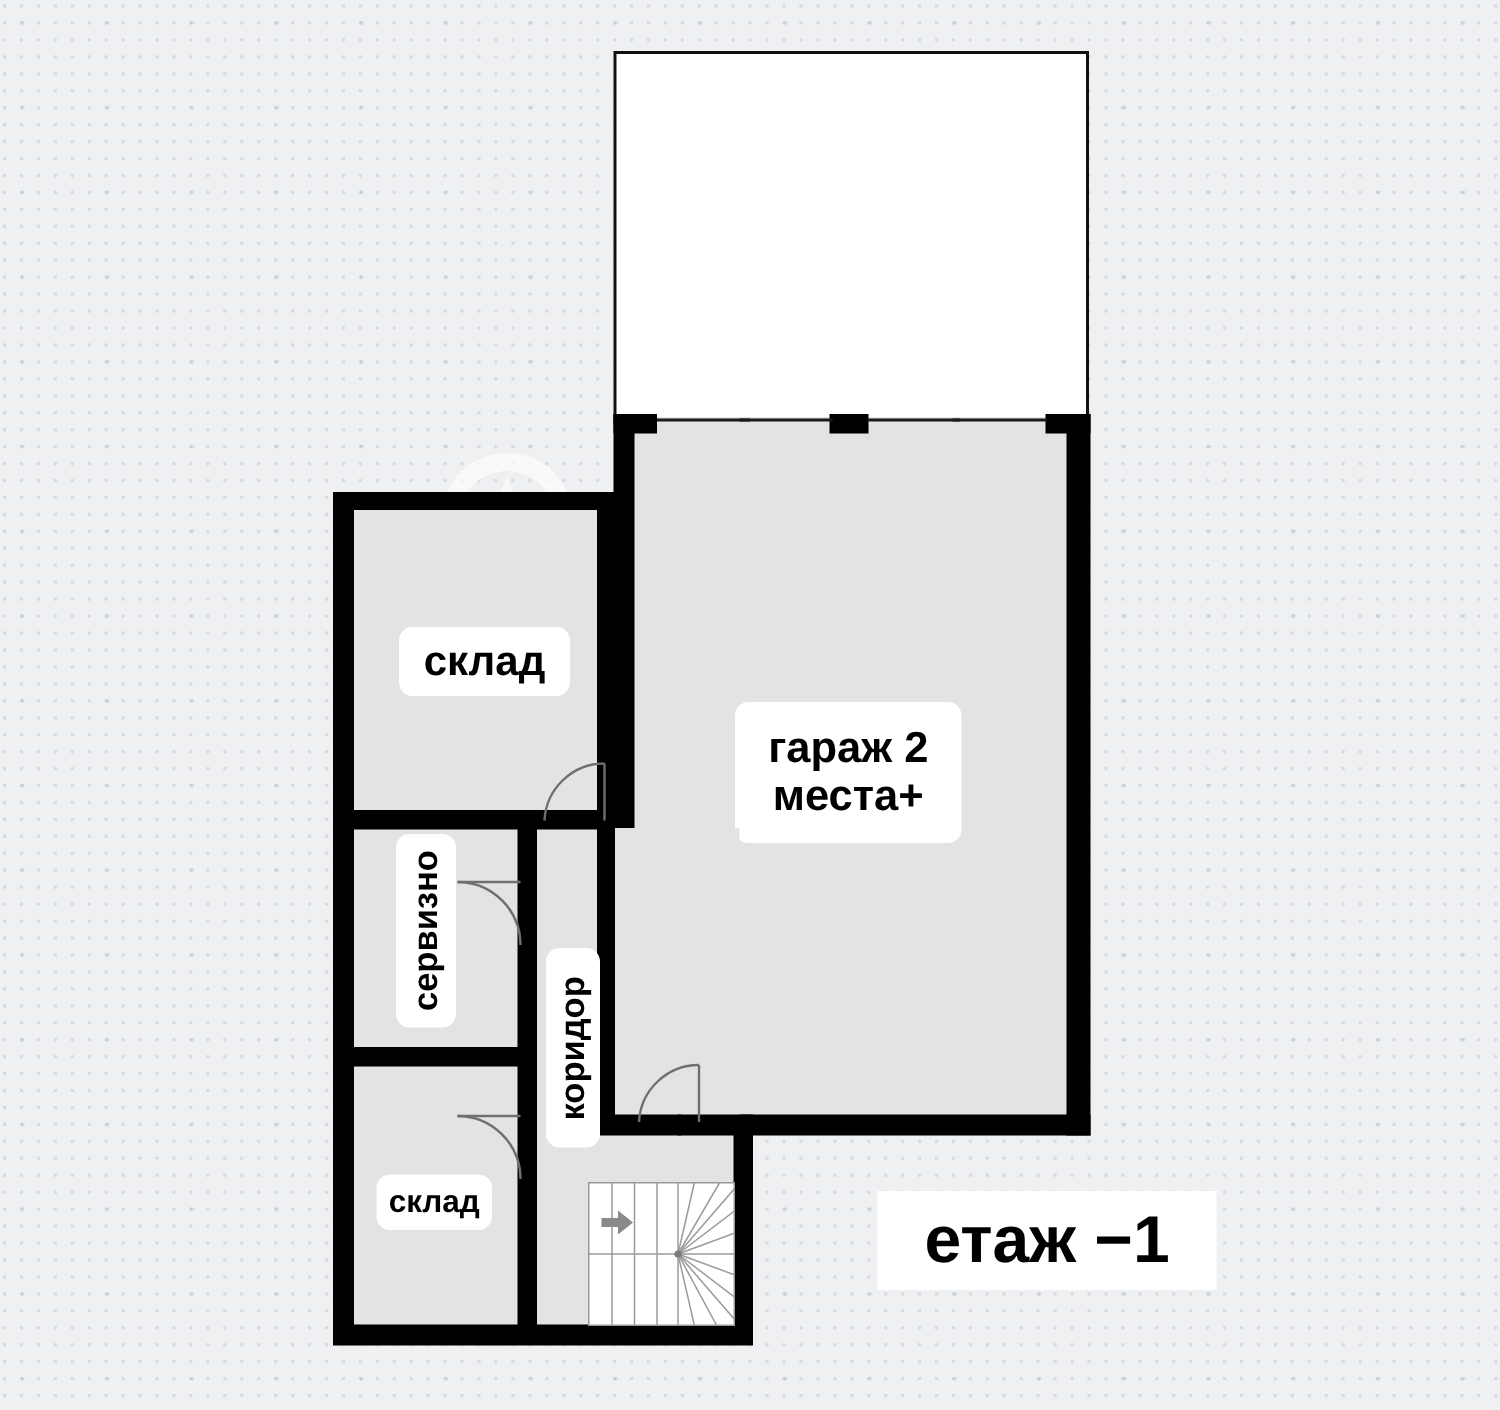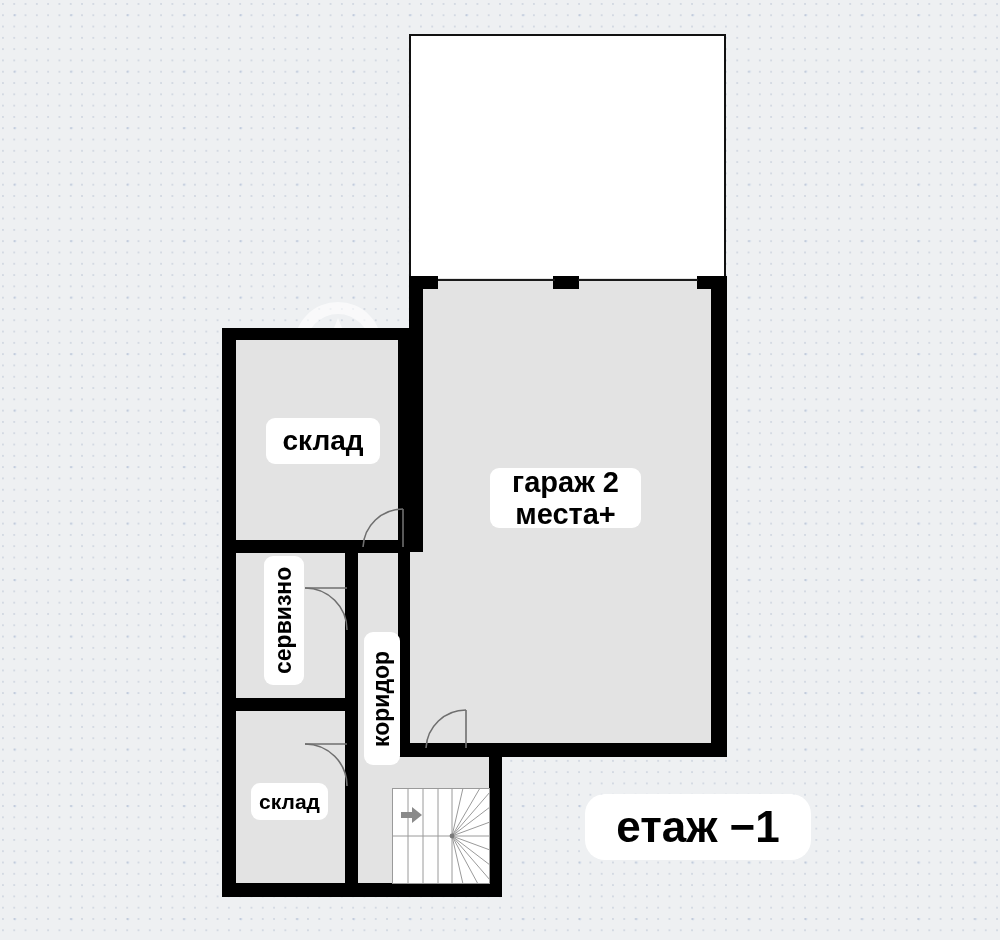--- a/index.html
+++ b/index.html
@@ -102,21 +102,21 @@
 
   <div class="wall" style="left:409px;top:276px;width:29px;height:13px;"></div>
   <div class="wall" style="left:553px;top:276px;width:26px;height:13px;"></div>
   <div class="wall" style="left:697px;top:276px;width:30px;height:13px;"></div>
 
   <div class="wall" style="left:438px;top:279px;width:62px;height:2px;background:#1a1a1a;"></div>
   <div class="wall" style="left:493px;top:279px;width:62px;height:2px;background:#1a1a1a;"></div>
   <div class="wall" style="left:578px;top:279px;width:62px;height:2px;background:#1a1a1a;"></div>
   <div class="wall" style="left:635px;top:279px;width:63px;height:2px;background:#1a1a1a;"></div>
 
-  <div class="chip" style="left:490px;top:468px;width:151px;height:60px;font-size:29px;">гараж 2
+  <div class="chip" style="left:490px;top:468px;width:151px;height:94px;font-size:29px;">гараж 2
 места+</div>
 
   <div class="room" style="left:232px;top:338px;width:176px;height:204px;"></div>
   <div class="room" style="left:232px;top:552px;width:121px;height:148px;"></div>
   <div class="room" style="left:232px;top:710px;width:121px;height:175px;"></div>
   <div class="room" style="left:353px;top:552px;width:55px;height:333px;"></div>
   <div class="room" style="left:408px;top:552px;width:85px;height:333px;"></div>
 
   <div class="wall" style="left:222px;top:328px;width:14px;height:567px;"></div>
   <div class="wall" style="left:222px;top:328px;width:190px;height:12px;"></div>
@@ -190,15 +190,15 @@
         <line x1="60" y1="48" x2="71" y2="96"></line>
       </g>
       <circle cx="60" cy="48" r="2.4" fill="#7a7a7a"></circle>
 
       <g>
         <path d="M9 24 L20 24 L20 19 L30 27 L20 35 L20 30 L9 30 Z" fill="#8a8a8a"></path>
       </g>
     </svg>
   </div>
 
-  <div class="chip" style="left:585px;top:794px;width:226px;height:66px;font-size:44px;border-radius:20px;text-align:right;">етаж −1</div>
+  <div class="chip" style="left:585px;top:794px;width:226px;height:66px;font-size:44px;border-radius:0;text-align:right;">етаж −1</div>
 
 </div>
 
 </body></html>

